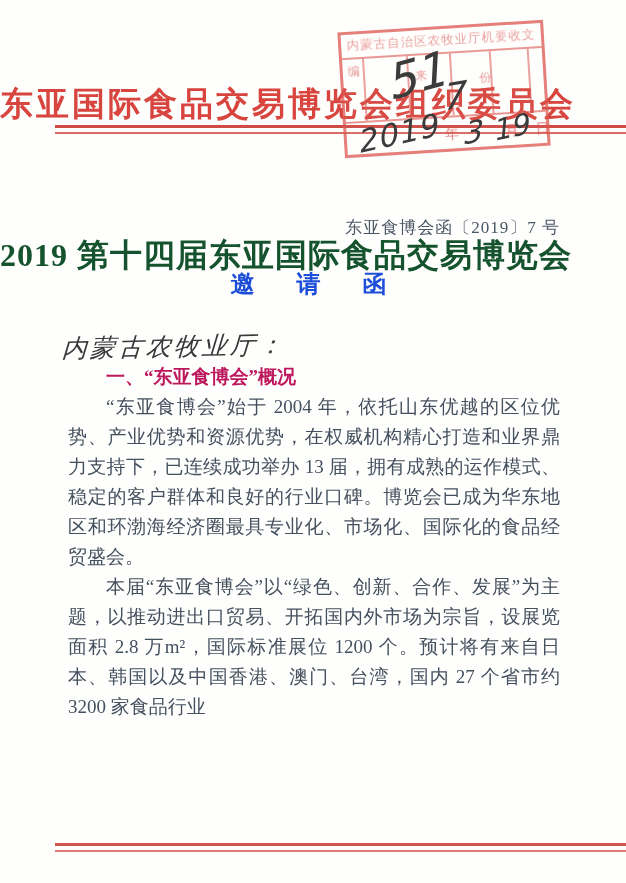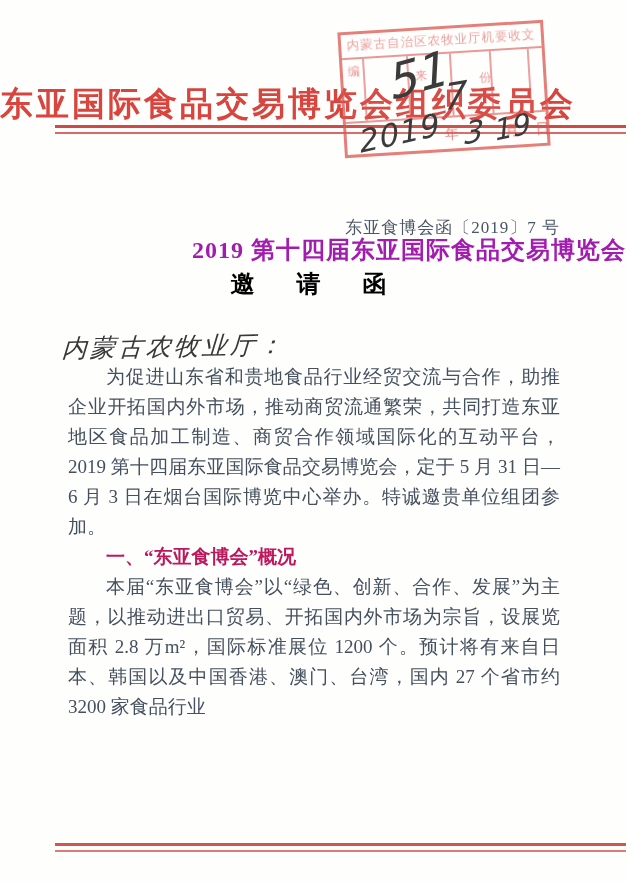--- a/index.html
+++ b/index.html
@@ -75,26 +75,26 @@
   .hw-day{top:88px;left:148px;font-size:29px;transform:rotate(-8deg) skewX(-6deg);}
   
   .doc-number{
     position:absolute;top:176px;left:0;right:66px;
     text-align:right;
     font-size:17px;color:#4a5565;letter-spacing:1px;margin-top:40px;
   }
   
   .title1{
     position:absolute;top:234px;left:0;right:0;
-    text-align:right;font-size:24px;font-weight:bold;color:#a21caf;
+    text-align:left;font-size:32px;font-weight:bold;color:#14532d;
     letter-spacing:1px;
   }
   .title2{
     position:absolute;top:268px;left:0;right:0;
-    text-align:center;font-size:24px;font-weight:bold;color:#000000;
+    text-align:center;font-size:24px;font-weight:bold;color:#1d4ed8;
     letter-spacing:9px;
   }
   
   .salutation{
     position:absolute;top:330px;left:62px;
     font-family:"DejaVu Sans","Liberation Sans",sans-serif;
     font-style:italic;
     font-size:25px;color:#383838;
     letter-spacing:3px;
     transform:rotate(-1deg) skewX(-4deg);
@@ -150,21 +150,21 @@
   </div>
 
   <div class="doc-number">东亚食博会函〔2019〕7 号</div>
 
   <div class="title1">2019 第十四届东亚国际食品交易博览会</div>
   <div class="title2">邀　请　函</div>
 
   <div class="salutation">内蒙古农牧业厅：</div>
 
   <div class="body-block">
-    <p>为促进山东省和贵地食品行业经贸交流与合作，助推企业开拓国内外市场，推动商贸流通繁荣，共同打造东亚地区食品加工制造、商贸合作领域国际化的互动平台，2019 第十四届东亚国际食品交易博览会，定于 5 月 31 日—6 月 3 日在烟台国际博览中心举办。特诚邀贵单位组团参加。</p>
     <p class="section-heading">一、“东亚食博会”概况</p>
+    <p>“东亚食博会”始于 2004 年，依托山东优越的区位优势、产业优势和资源优势，在权威机构精心打造和业界鼎力支持下，已连续成功举办 13 届，拥有成熟的运作模式、稳定的客户群体和良好的行业口碑。博览会已成为华东地区和环渤海经济圈最具专业化、市场化、国际化的食品经贸盛会。</p>
     <p class="p3">本届“东亚食博会”以“绿色、创新、合作、发展”为主题，以推动进出口贸易、开拓国内外市场为宗旨，设展览面积 2.8 万m²，国际标准展位 1200 个。预计将有来自日本、韩国以及中国香港、澳门、台湾，国内 27 个省市约 3200 家食品行业</p>
   </div>
 
   <div class="rule-bot-a"></div>
   <div class="rule-bot-b"></div>
 
 </div>
 
 </body></html>

